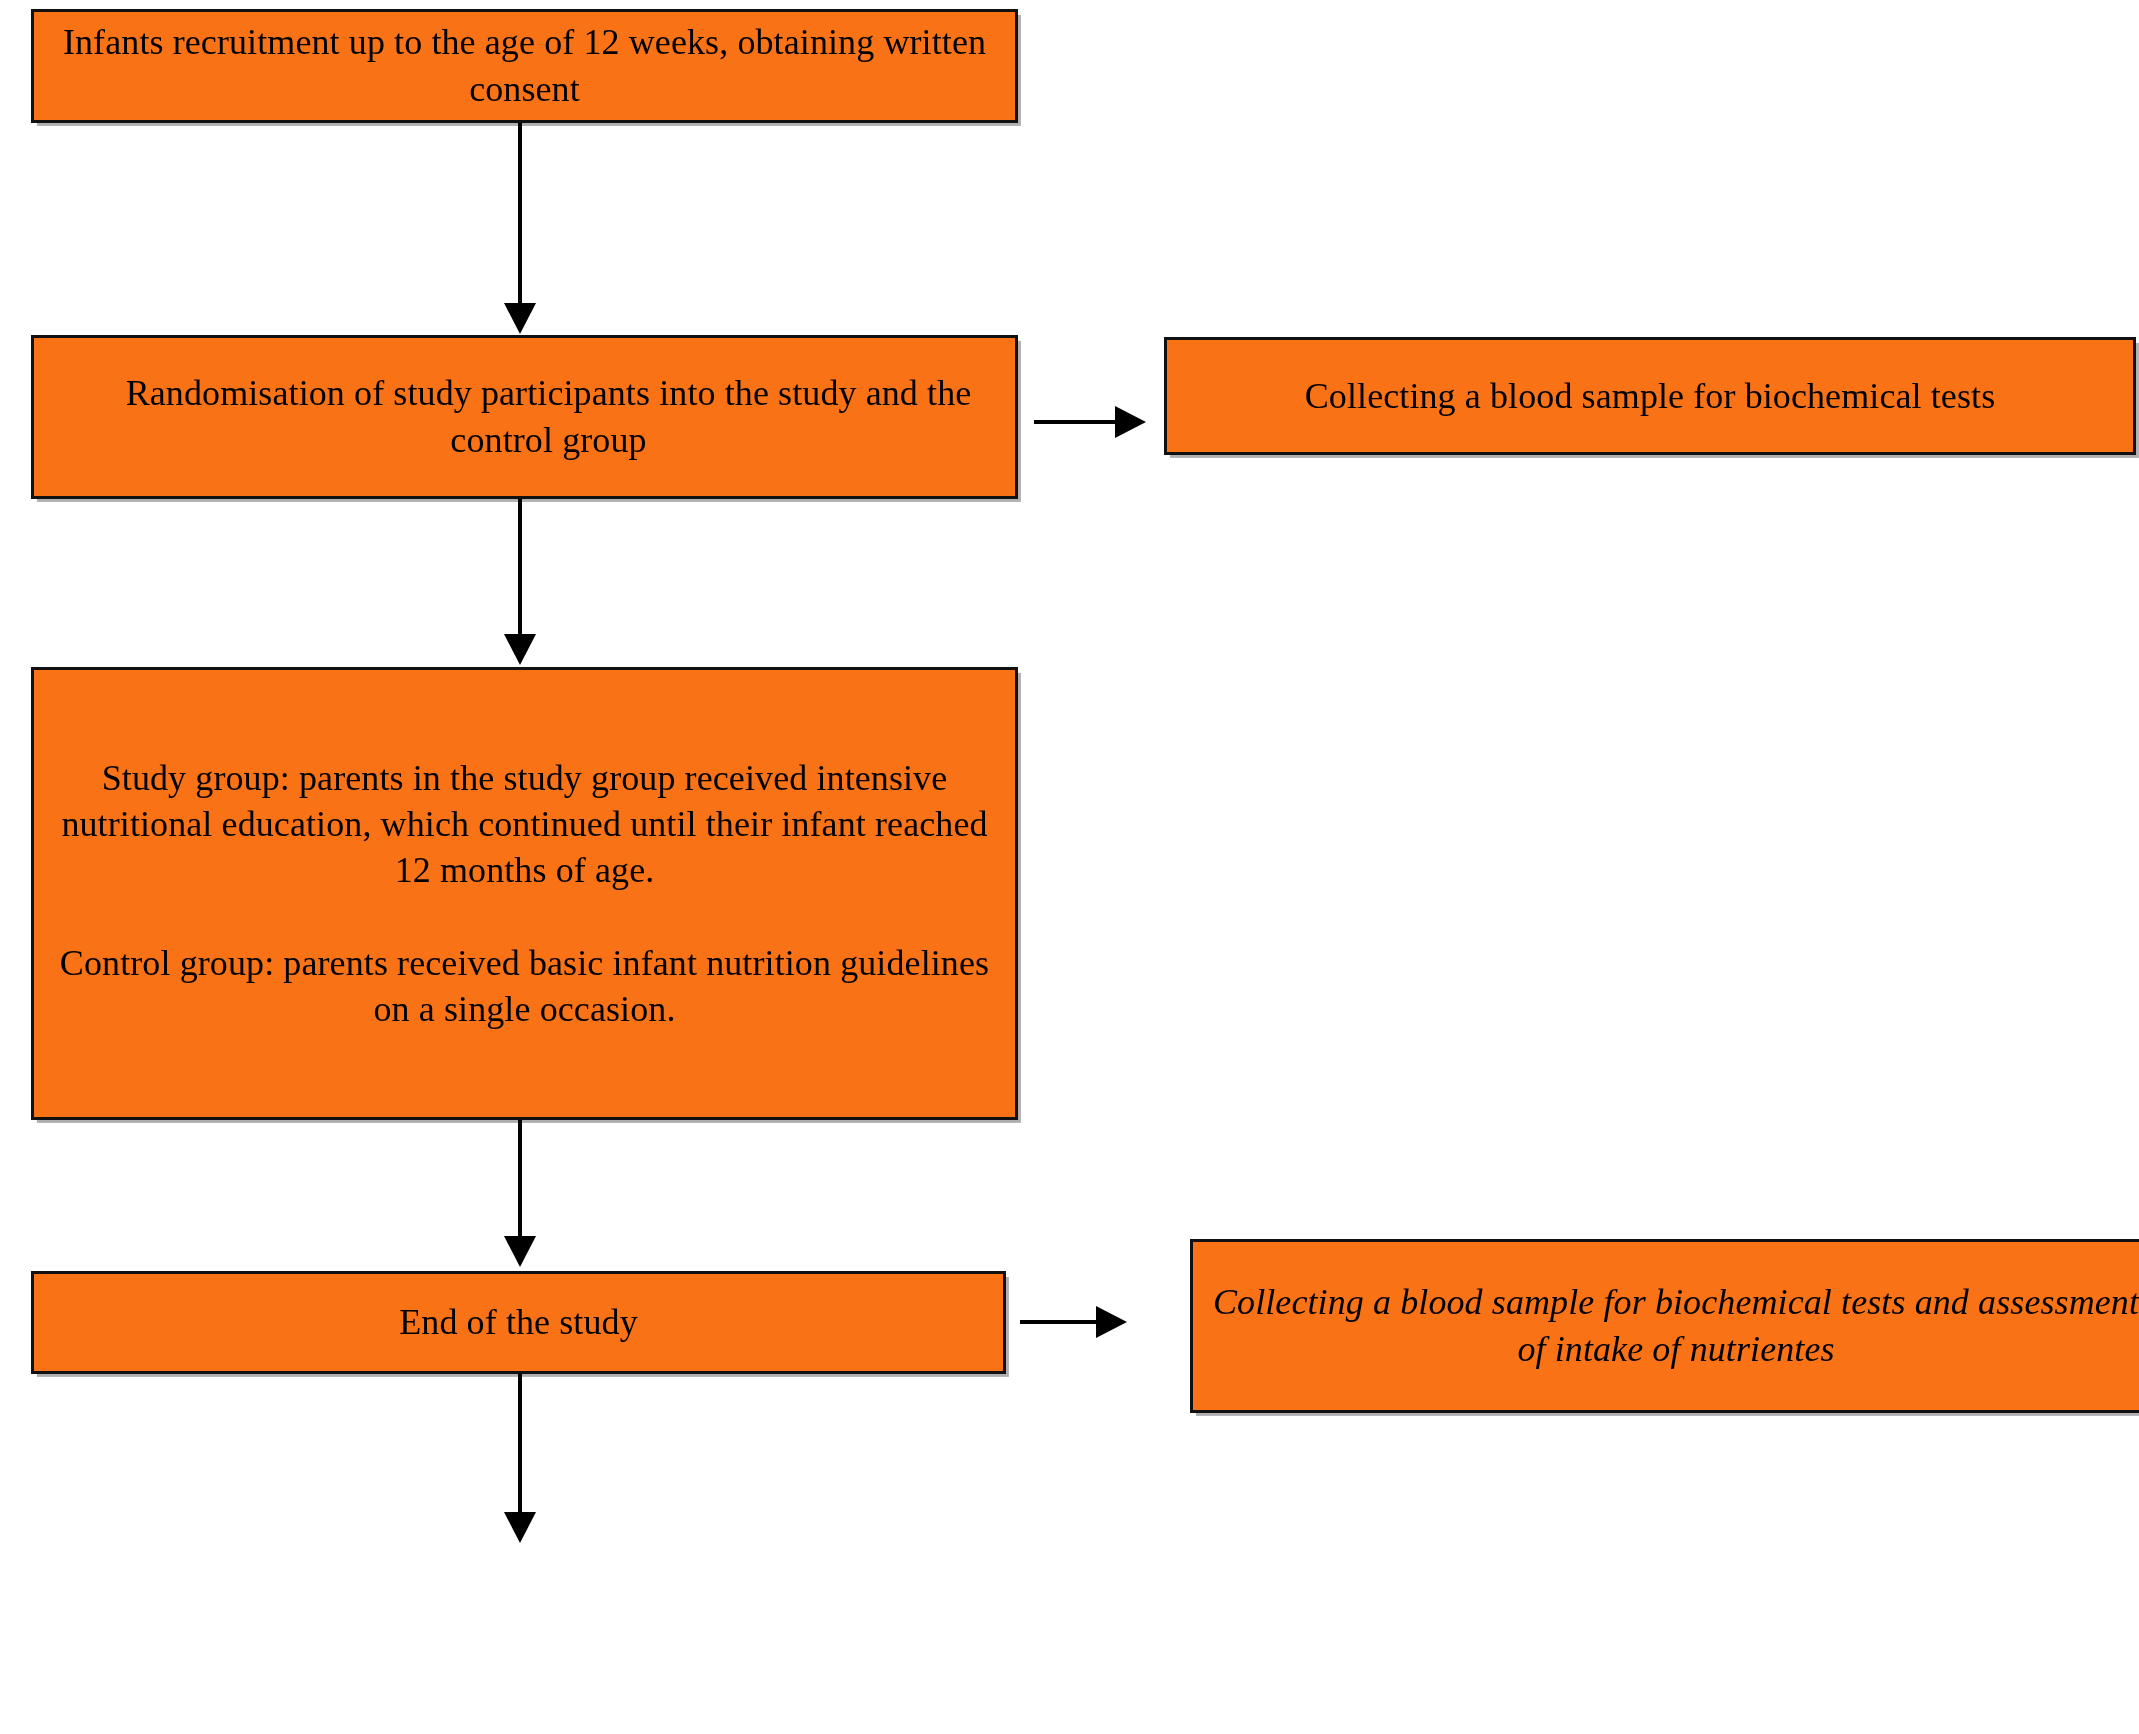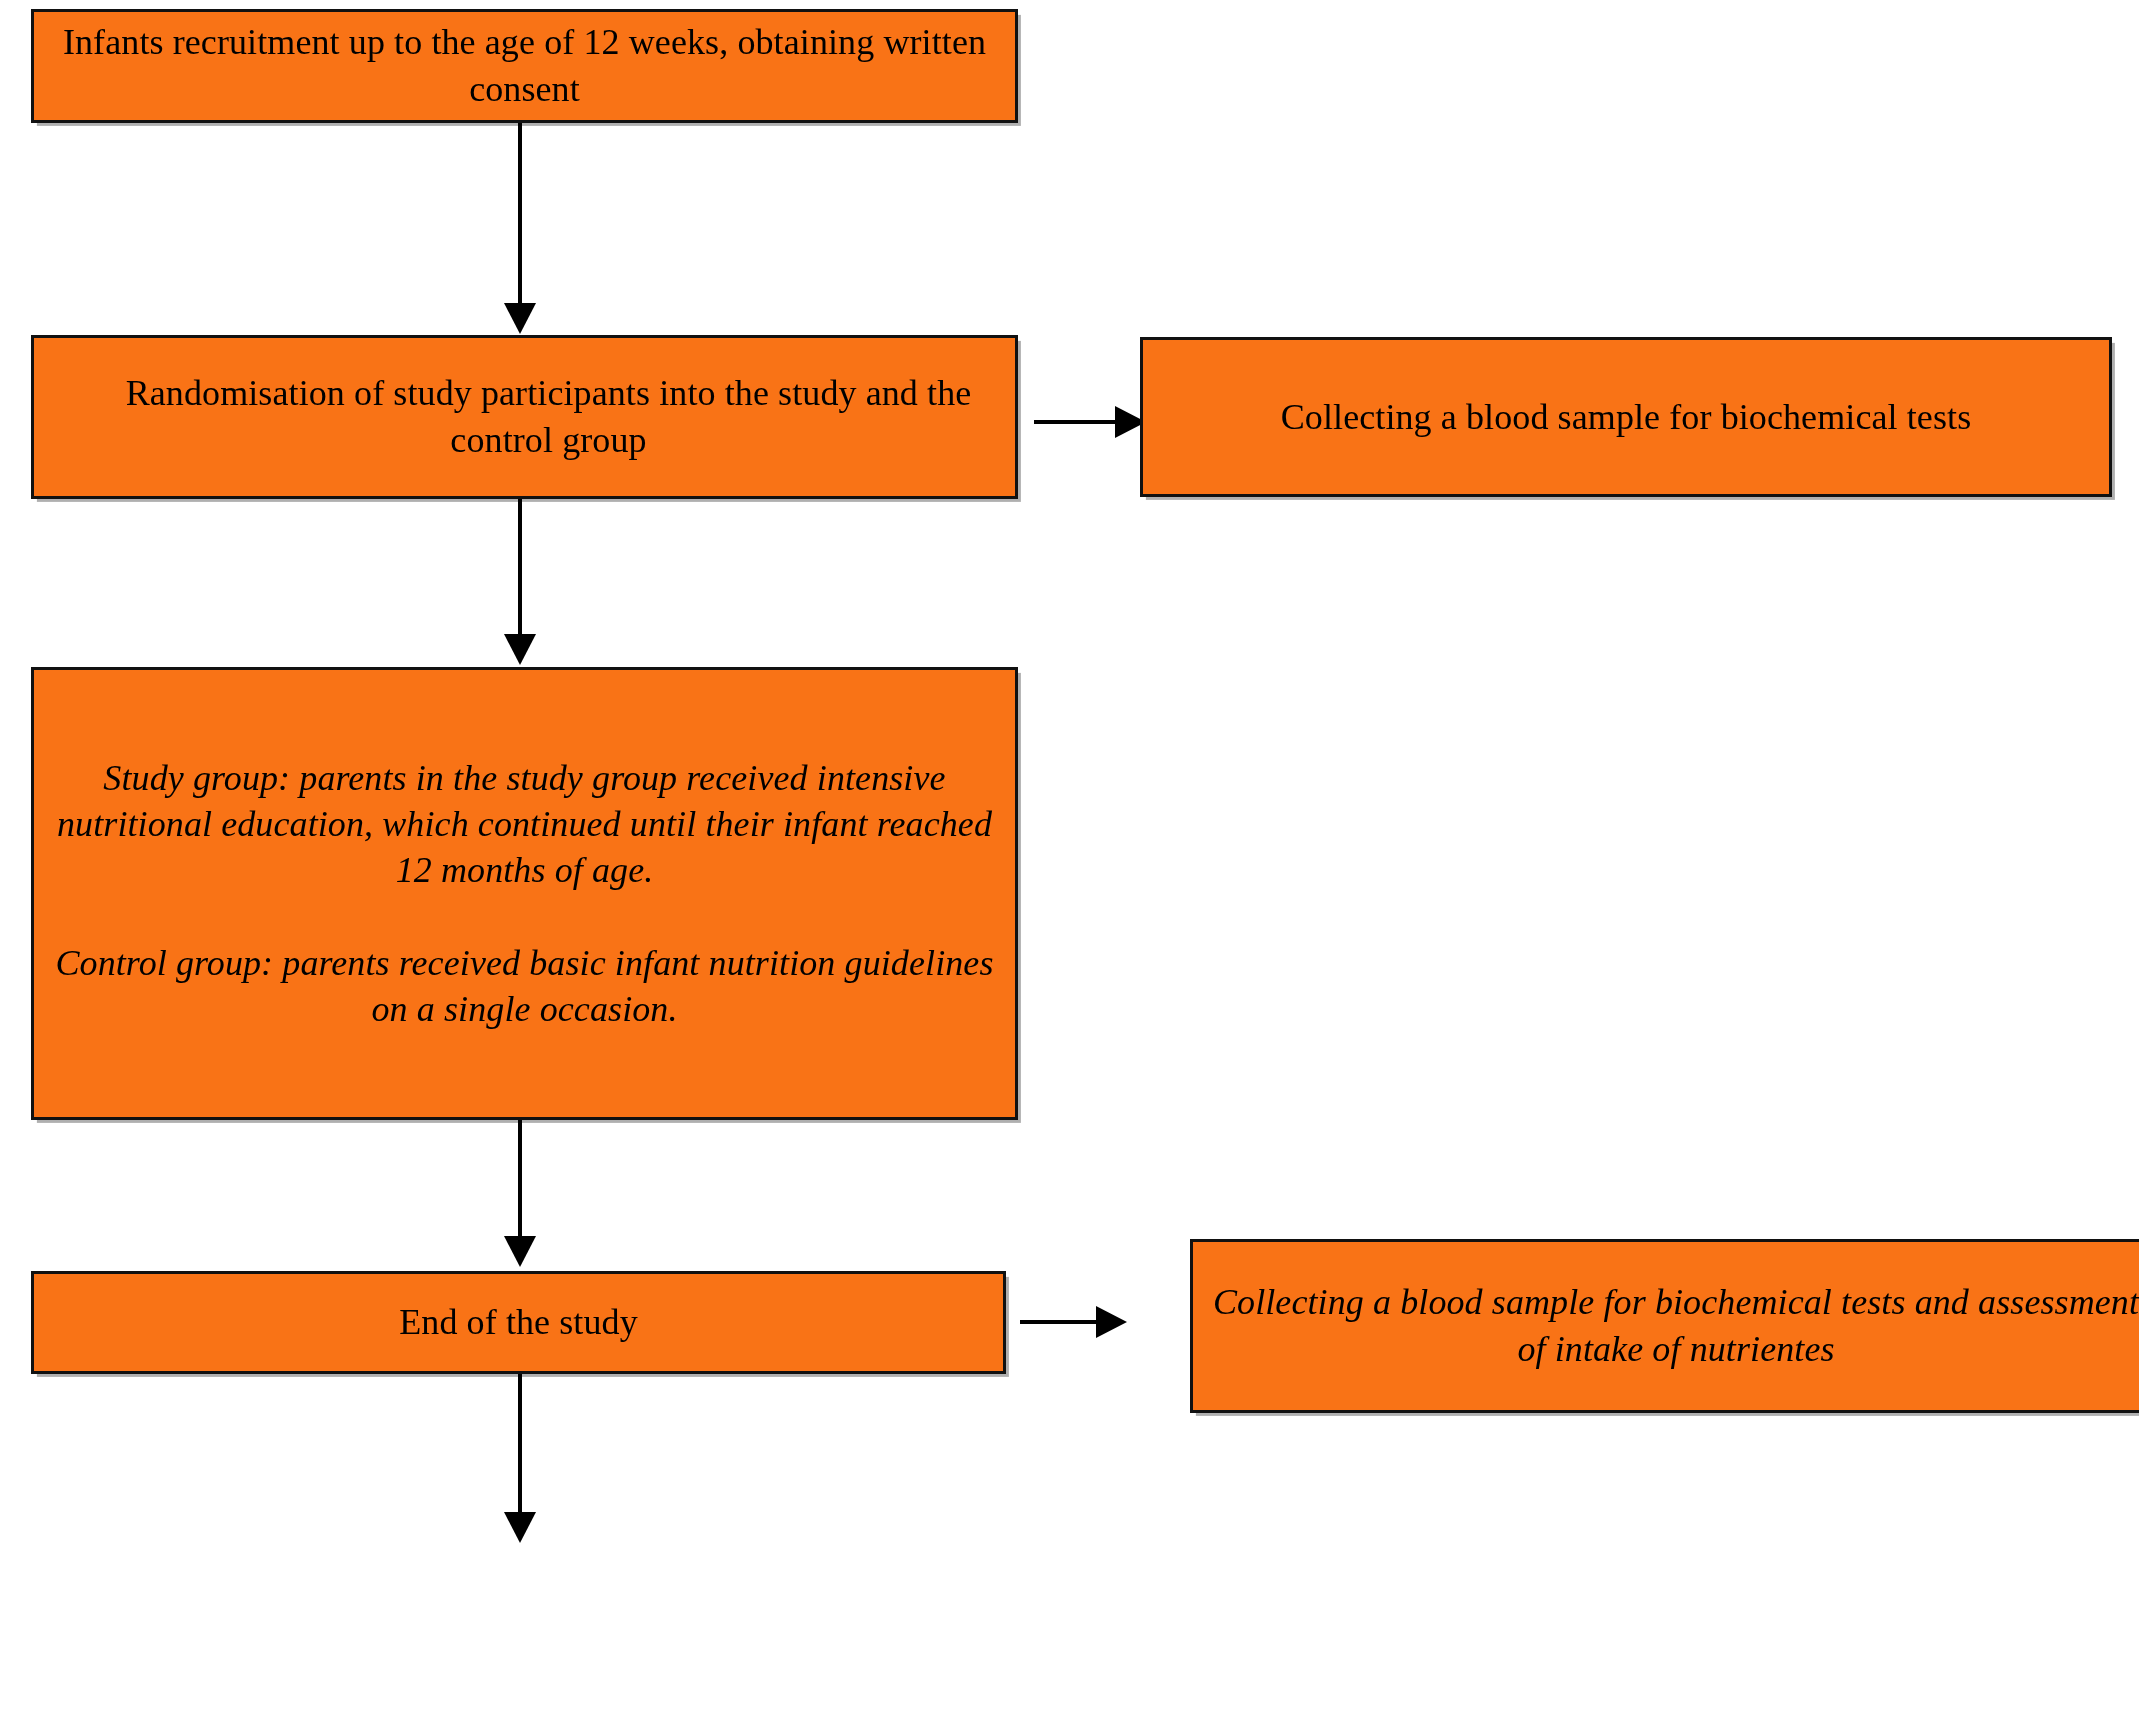--- a/index.html
+++ b/index.html
@@ -36,21 +36,20 @@
     width: 100%;
     padding: 0 19px;
     font-size: 36px;
     line-height: 1.30;
     letter-spacing: 0.1px;
     white-space: pre-line;
     color: #000000;
   }
   .flow-box.multi-para .box-text {
     line-height: 1.28;
-    font-style: italic;
   }
   
   .connector-v {
     position: absolute;
     width: 0;
     border-left: 4.4px solid #000000;
   }
   .connector-h {
     position: absolute;
     height: 0;
@@ -85,21 +84,21 @@
   <div class="connector-v" style="left:518px; top:123px; height:184px;"></div>
   <div class="arrowhead-down" style="left:504px; top:303px;"></div>
 
   <div class="flow-box" style="left:31px; top:335px; width:987px; height:164px;padding-left:48px;">
     <span class="box-text">Randomisation of study participants into the study and the control group</span>
   </div>
 
   <div class="connector-h" style="left:1034px; top:420px; width:87px;"></div>
   <div class="arrowhead-right" style="left:1115px; top:406px;"></div>
 
-  <div class="flow-box" style="left:1140px; top:337px; width:972px; height:160px;">
+  <div class="flow-box" style="left:1164px; top:337px; width:972px; height:118px;">
     <span class="box-text">Collecting a blood sample for biochemical tests</span>
   </div>
 
   <div class="connector-v" style="left:518px; top:499px; height:140px;"></div>
   <div class="arrowhead-down" style="left:504px; top:634px;"></div>
 
   <div class="flow-box multi-para" style="left:31px; top:667px; width:987px; height:453px;">
     <span class="box-text">Study group: parents in the study group received intensive nutritional education, which continued until their infant reached 12 months of age.
 
 Control group: parents received basic infant nutrition guidelines on a single occasion.</span>

